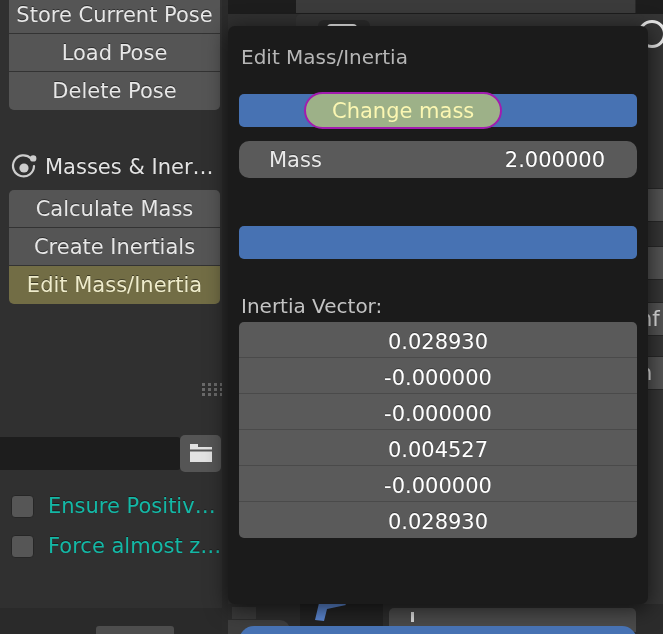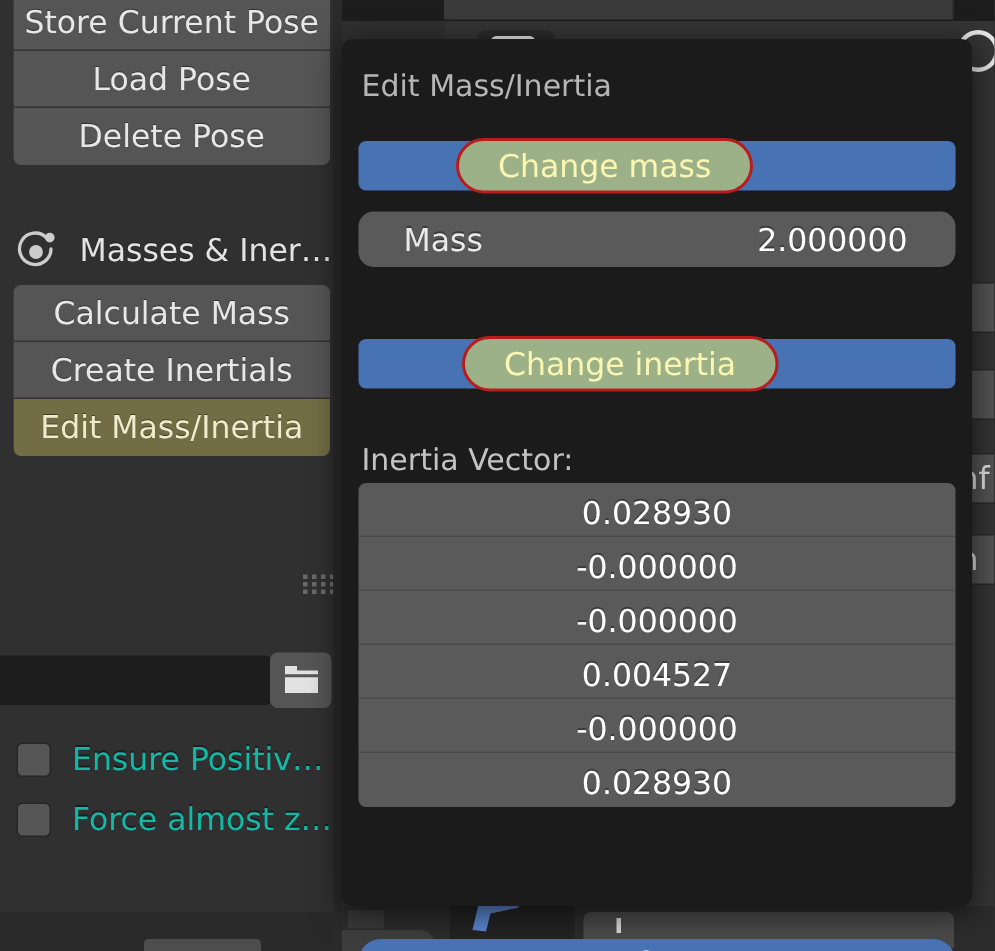--- a/index.html
+++ b/index.html
@@ -140,21 +140,21 @@
     background: #726d45;
     color: #efeccb;
   }
 
   .sb-section {
     position: absolute;
     left: 9px; top: 146px;
     width: 211px; height: 42px;
     display: flex;
     align-items: center;
-    gap: 14px;
+    gap: 6px;
   }
   .sb-section-label {
     color: #e3e3e3;
     font-size: 21px;
     white-space: nowrap;
     text-shadow: 0 -1px 0 rgba(0,0,0,0.4);
   }
   .icon-masses { width: 30px; height: 30px; flex: none; }
 
   .sb-grip {
@@ -246,21 +246,21 @@
     position: absolute;
     left: 11px;
     width: 398px; height: 33px;
     background: #4772b3;
     border-radius: 5px;
   }
   .dlg-tip {
     position: absolute;
     height: 37px;
     background: #9db188;
-    border: 2px solid #b91c1c;
+    border: 2px solid #a21caf;
     border-radius: 19px;
     display: flex;
     align-items: center;
     justify-content: center;
     color: #fbf7b2;
     font-size: 21px;
     white-space: nowrap;
     padding: 0 26px;
   }
 
@@ -426,21 +426,20 @@
 
     <div class="dlg-toggle" style="top:68px"></div>
     <div class="dlg-tip" style="left:76px; top:66px">Change mass</div>
 
     <div class="dlg-field" style="top:115px">
       <span class="fl">Mass</span>
       <span class="fv">2.000000</span>
     </div>
 
     <div class="dlg-toggle" style="top:200px"></div>
-    <div class="dlg-tip" style="left:80px; top:198px">Change inertia</div>
 
     <div class="dlg-sublabel">Inertia Vector:</div>
 
     <div class="dlg-vector">
       <div class="vec-row">0.028930</div>
       <div class="vec-row">-0.000000</div>
       <div class="vec-row">-0.000000</div>
       <div class="vec-row">0.004527</div>
       <div class="vec-row">-0.000000</div>
       <div class="vec-row">0.028930</div>

